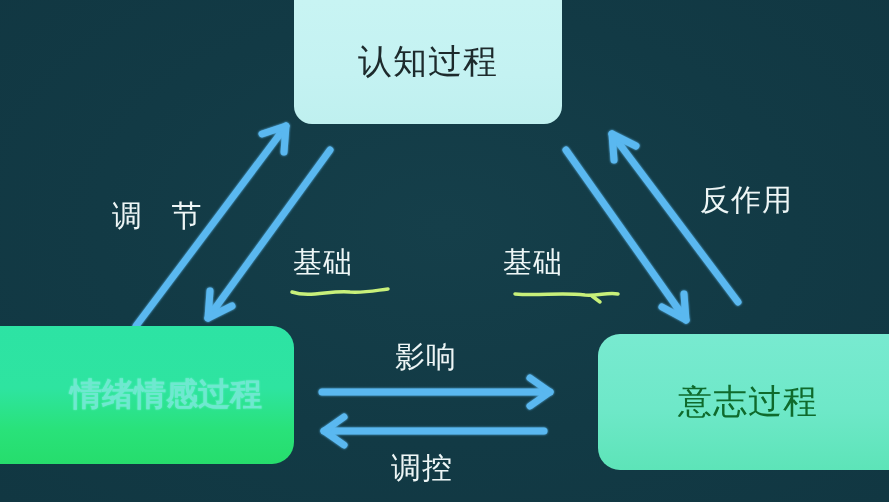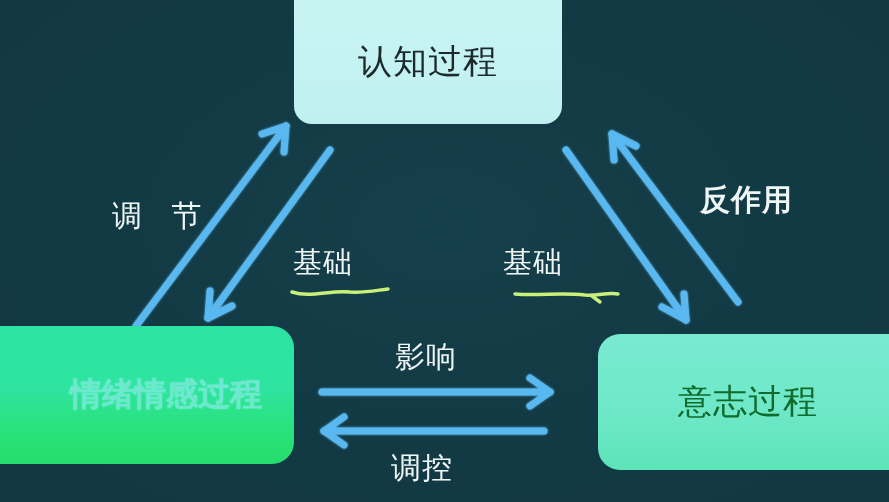--- a/index.html
+++ b/index.html
@@ -67,21 +67,21 @@
     .label {
       position: absolute;
       color: #eef6f6;
       font-size: 30px;
       letter-spacing: 1px;
       white-space: nowrap;
     }
     .lbl-regulate { left: 112px; top: 180px; letter-spacing: 10px; margin-top: 16px; }
     .lbl-basis-left { left: 293px; top: 243px; font-size: 29px; }
     .lbl-basis-right { left: 503px; top: 243px; font-size: 29px; }
-    .lbl-counteract { left: 700px; top: 180px; font-weight: bold; }
+    .lbl-counteract { left: 700px; top: 180px; }
     .lbl-influence { left: 395px; top: 337px; }
     .lbl-control { left: 391px; top: 448px; }
     svg.arrows {
       position: absolute;
       left: 0; top: 0;
       width: 889px; height: 502px;
       pointer-events: none;
     }
   </style>
 </head>

